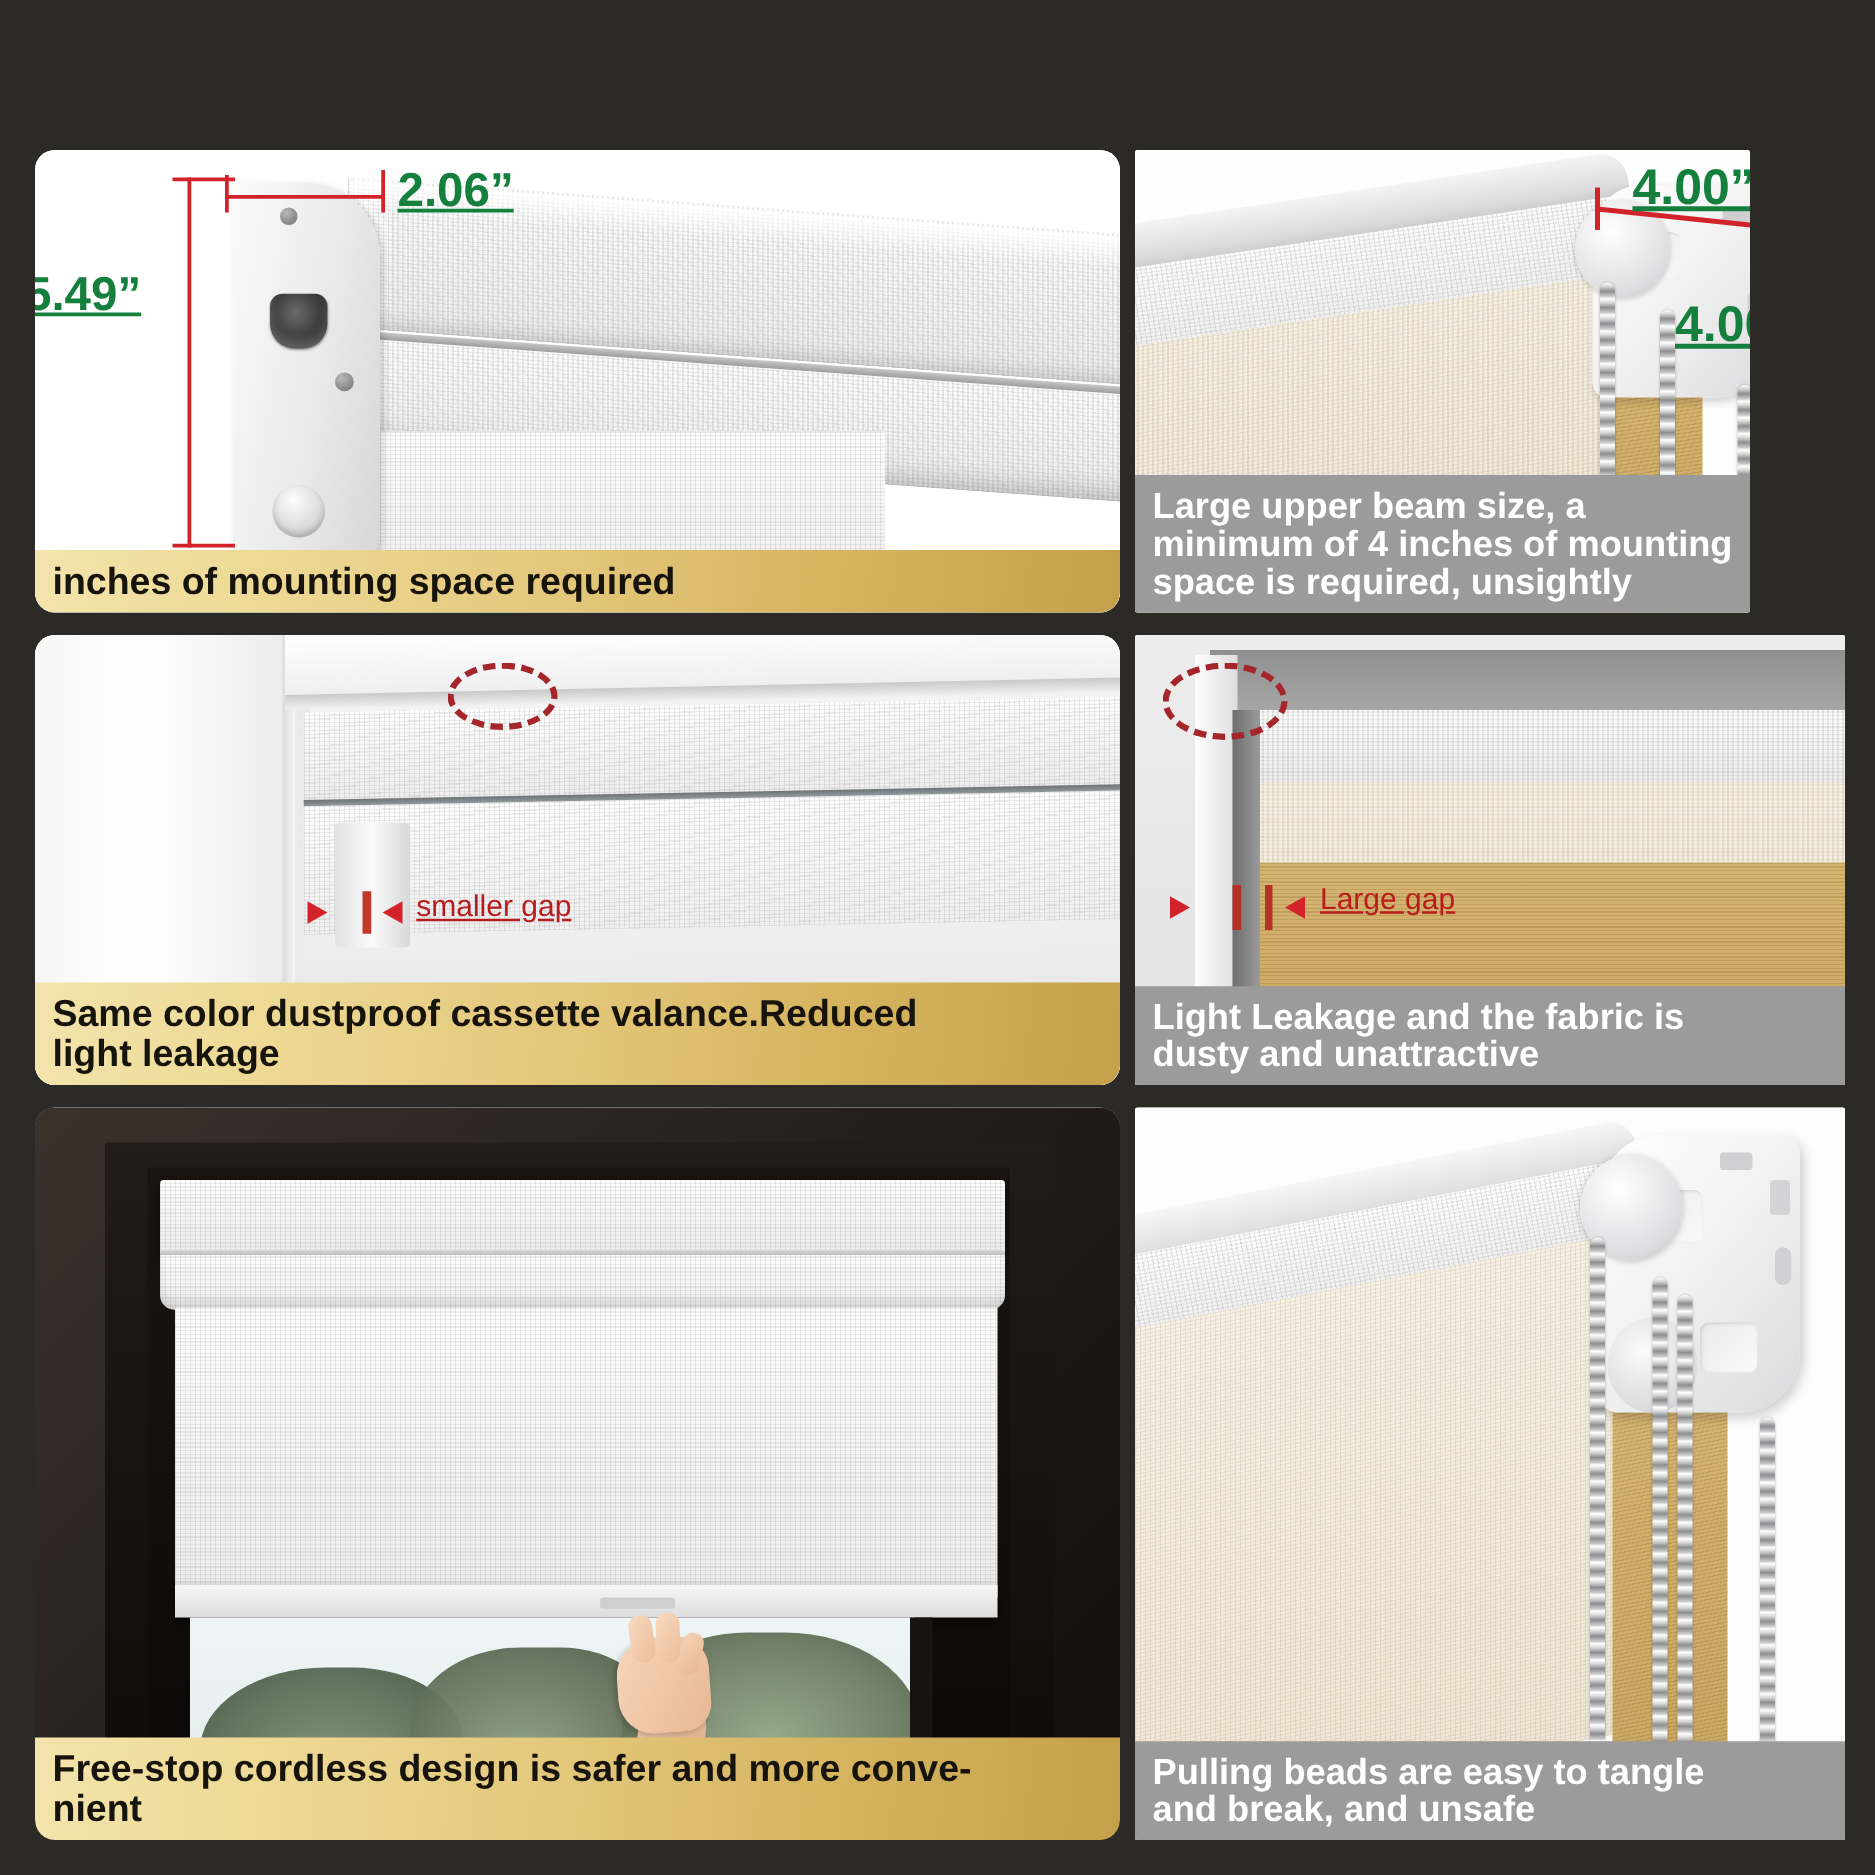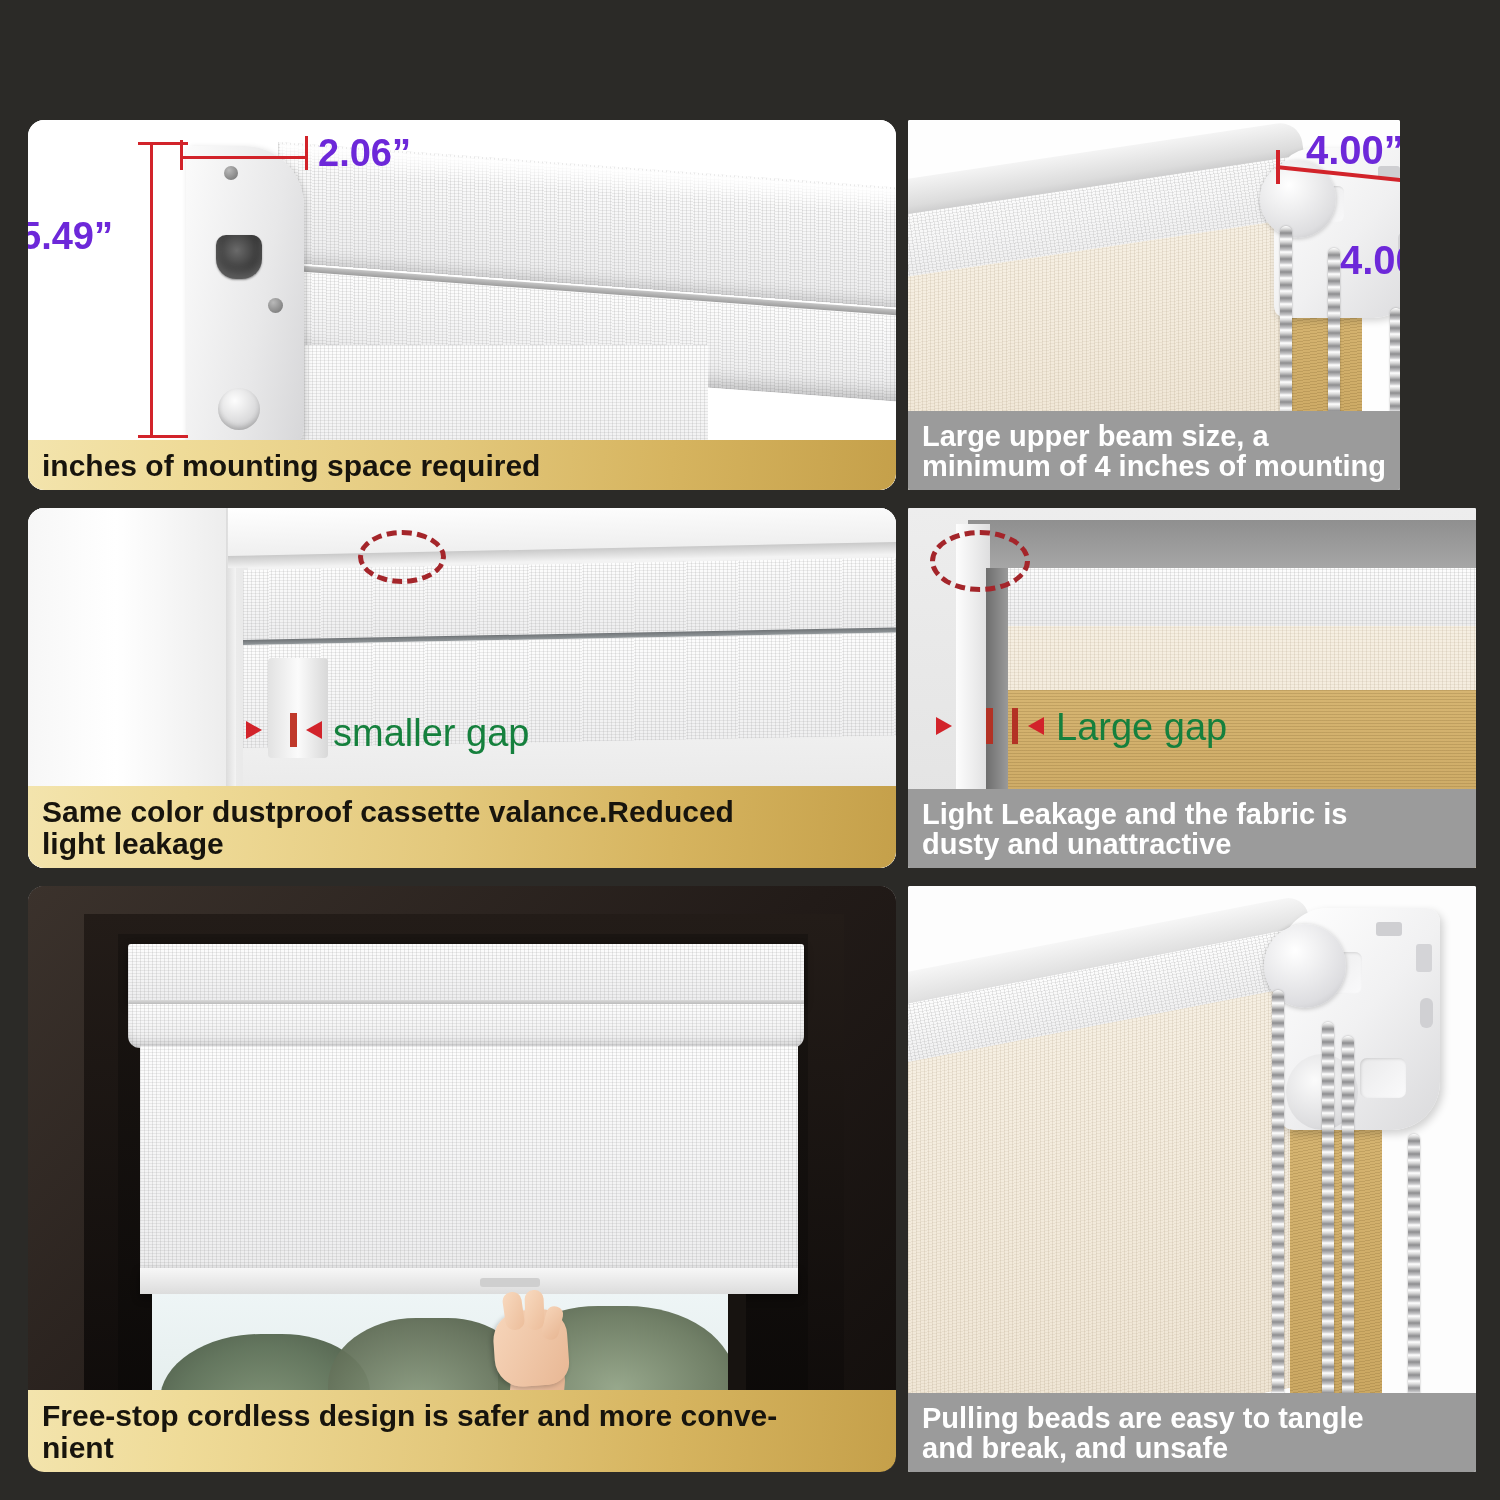--- a/index.html
+++ b/index.html
@@ -61,26 +61,26 @@
       linear-gradient(180deg,#f6efe2,#efe5d4);
   }
   .tex-tan{
     background:
       repeating-linear-gradient(0deg, rgba(120,92,40,.22) 0 1px, rgba(255,255,255,0) 1px 3px),
       linear-gradient(180deg,#d6b572,#c9a55f);
   }
 
   
   .dimline{position:absolute;background:#d2232a;}
-  .dimtext{position:absolute;color:#6d28d9;font-weight:bold;white-space:nowrap;}
+  .dimtext{position:absolute;color:#15803d;font-weight:bold;white-space:nowrap;text-decoration:underline;}
   .arrowL,.arrowR{position:absolute;width:0;height:0;border-top:9px solid transparent;border-bottom:9px solid transparent;}
   .arrowL{border-right:16px solid #d2232a;}
   .arrowR{border-left:16px solid #d2232a;}
   .dashring{position:absolute;border:5px dashed #a4252a;border-radius:50%;}
-  .gapword{position:absolute;color:#15803d;font-size:38px;white-space:nowrap;}
+  .gapword{position:absolute;color:#b91c1c;font-size:24px;white-space:nowrap;text-decoration:underline;}
 
   
   .chain{
     position:absolute;width:12px;
     background:
       repeating-linear-gradient(180deg,
         #ffffff 0px, #d8d8d8 3px, #8e8e90 7px, #c9c9cb 11px, #ffffff 13px);
     border-radius:6px;
     box-shadow:0 0 2px rgba(0,0,0,.35);
   }
@@ -188,20 +188,21 @@
       <div class="dimtext" style="left:398px;top:8px;font-size:40px;">4.00”</div>
 
       <div class="dimline" style="left:545px;top:42px;width:4px;height:300px;"></div>
       <div class="dimline" style="left:520px;top:42px;width:48px;height:4px;transform:rotate(-6deg);"></div>
       <div class="dimtext" style="left:432px;top:118px;font-size:40px;">4.00”</div>
     </div>
 
     <div class="cap gray">
       <span class="ln">Large upper beam size, a</span>
       <span class="ln">minimum of 4 inches of mounting</span>
+      <span class="ln">space is required, unsightly</span>
     </div>
   </div>
 
   <div class="panel left" style="left:28px;top:508px;width:868px;height:360px;">
     <div class="photo" style="background:#f3f3f3;">
 
       <div class="sh" style="left:0;top:0;width:220px;height:360px;
                   background:linear-gradient(90deg,#f7f7f7,#ffffff 40%,#e9e9e9);"></div>
       <div class="sh" style="left:198px;top:0;width:10px;height:360px;background:linear-gradient(90deg,#dcdcdc,#f4f4f4);"></div>
 

